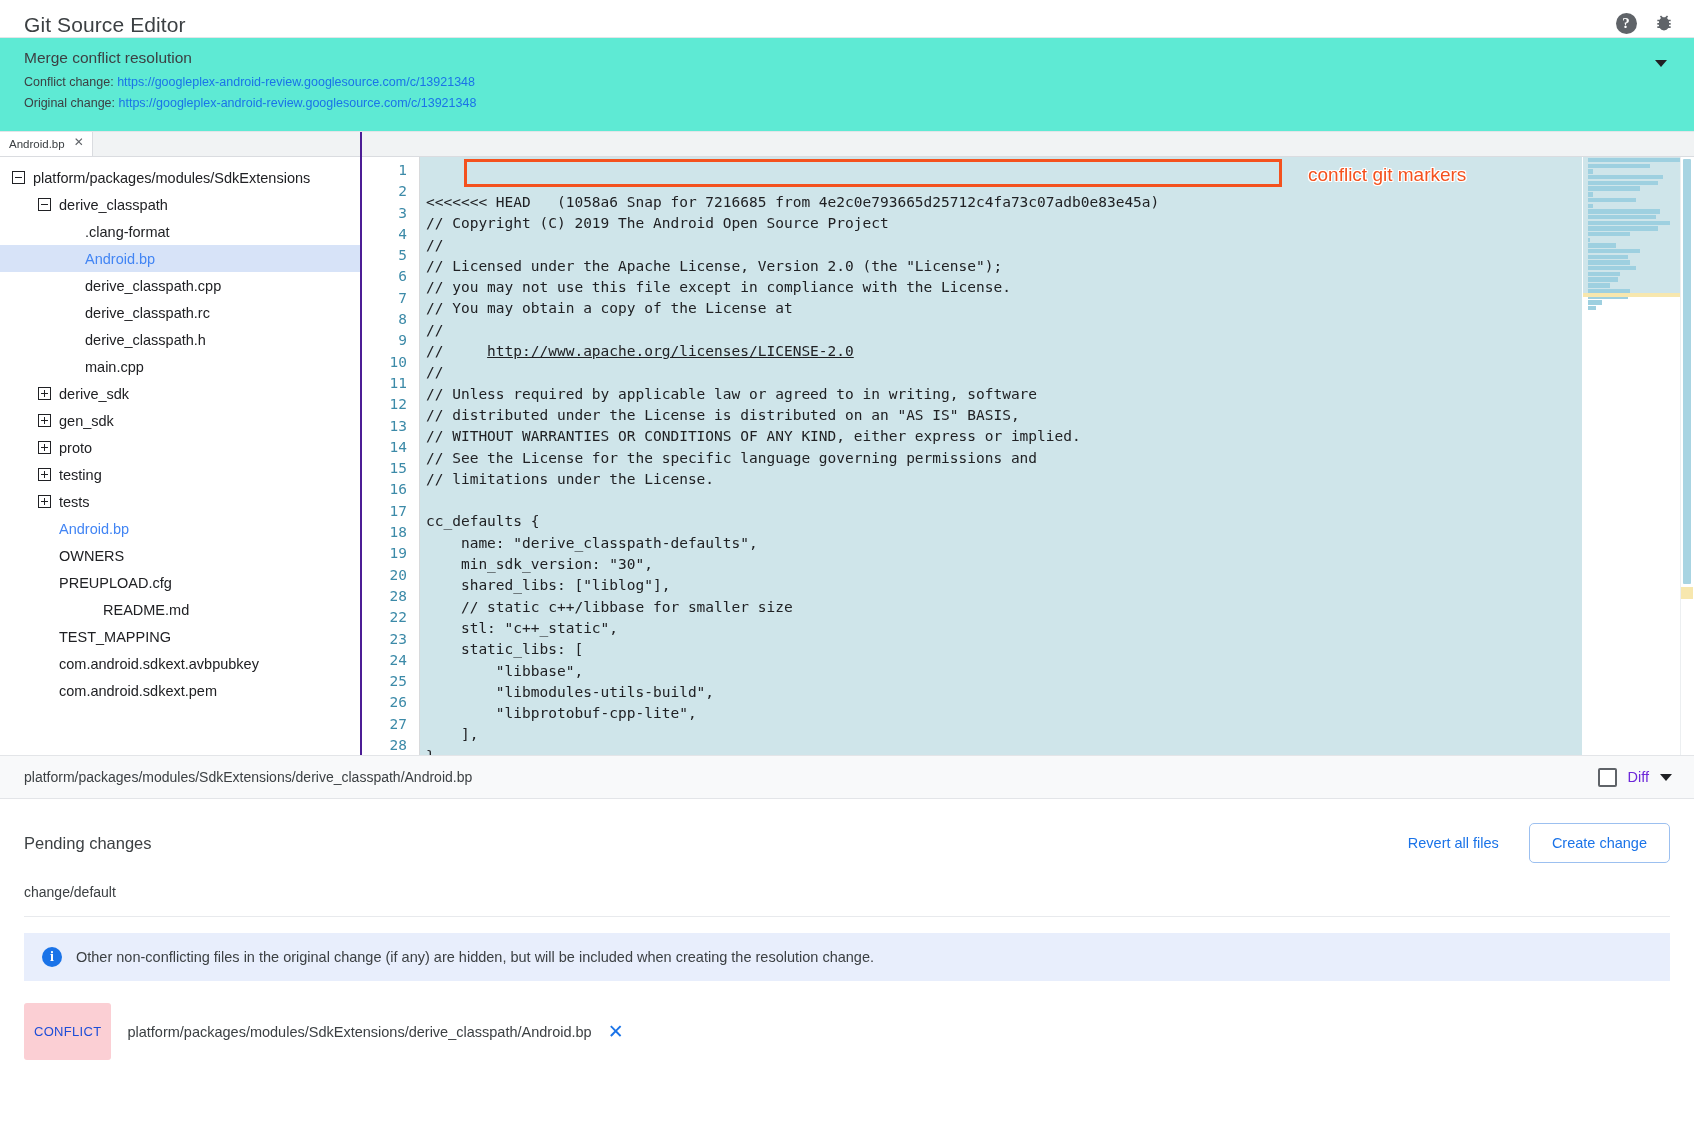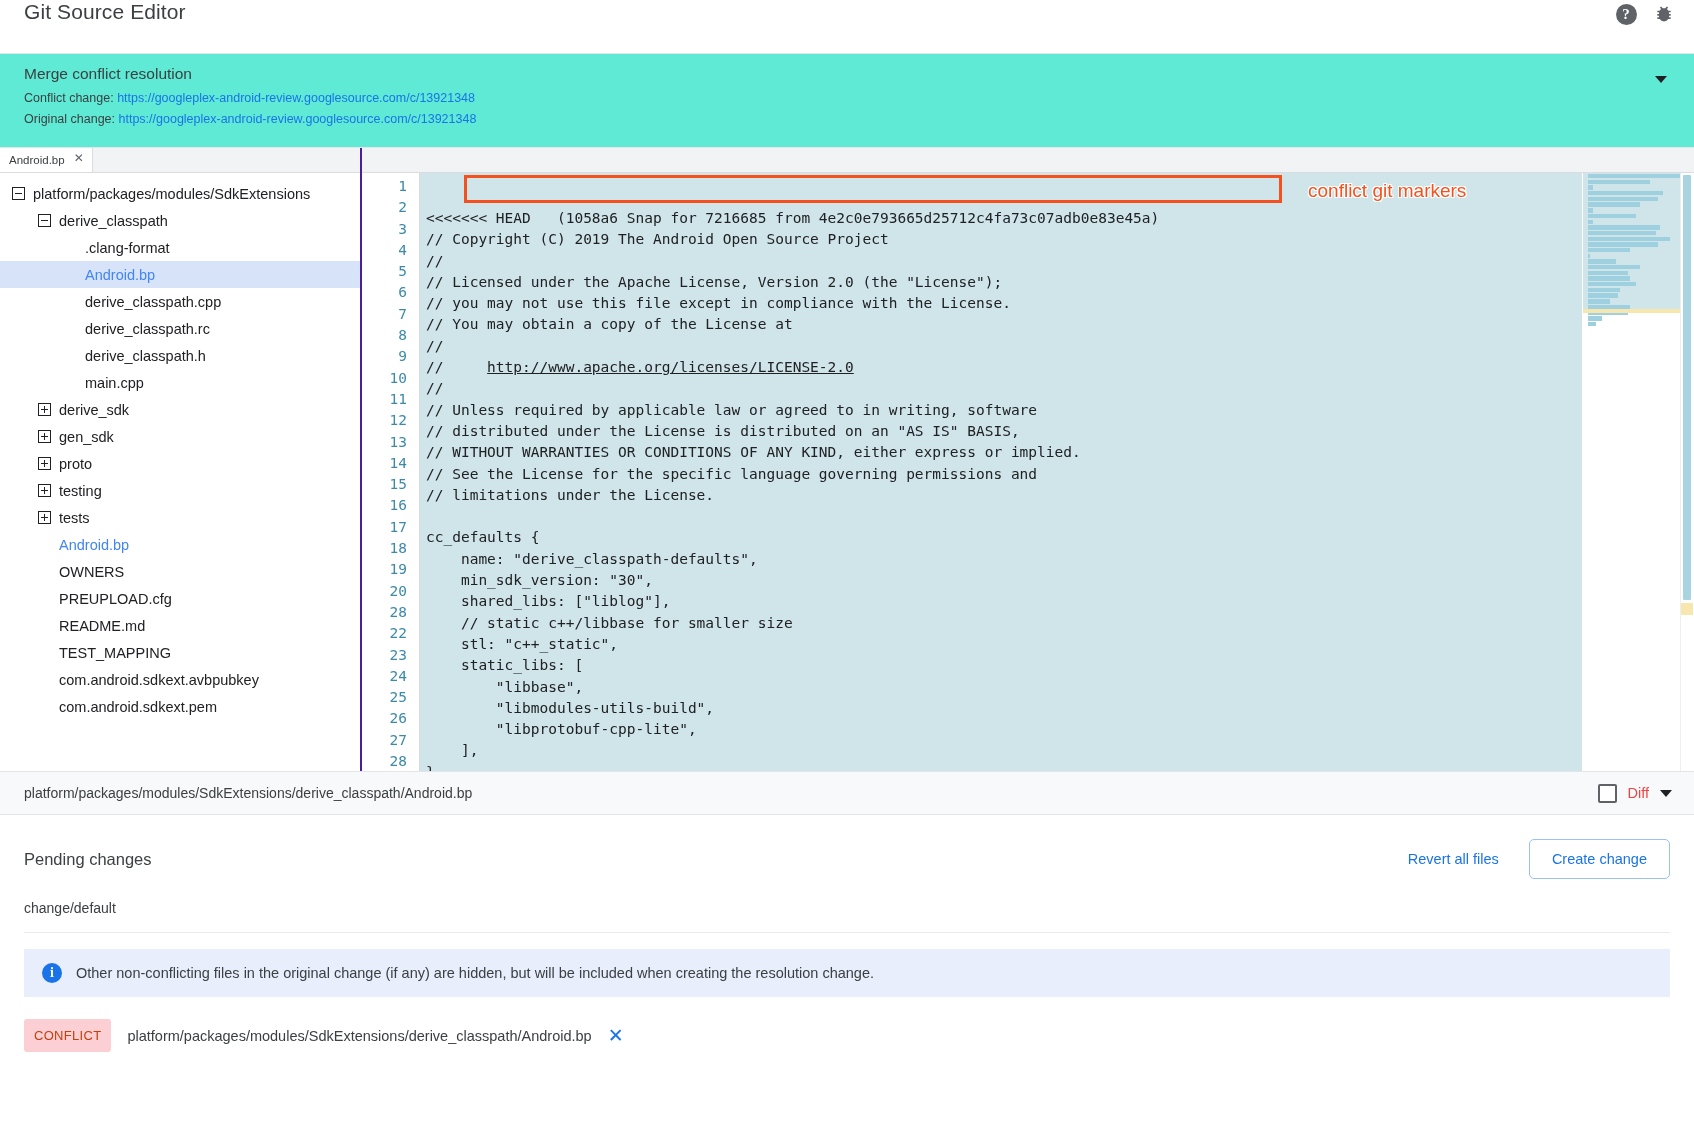--- a/index.html
+++ b/index.html
@@ -7,22 +7,22 @@
     margin: 0; padding: 0;
     width: 1694px; height: 1137px;
     background: #ffffff;
     font-family: "Liberation Sans", sans-serif;
     color: #3c4043;
     overflow: hidden;
   }
 
   
   #app-bar {
-    height: 54px;
-    display: flex; align-items: flex-start;
+    height: 38px;
+    display: flex; align-items: flex-end;
     padding: 0 16px 0 24px;
     background: #fff;
     border-bottom: 1px solid #e3e5e8;
   }
   #app-title {
     font-size: 21px; color: #3c4043; font-weight: 400;
     letter-spacing: .1px;
     flex: 1;
   }
   .bar-icon {
@@ -247,21 +247,21 @@
   }
   #path-text { flex: 1; font-size: 14px; color: #3c4043; }
   #diff-control { display: flex; align-items: center; gap: 11px; }
   .checkbox-sq {
     width: 19px; height: 19px;
     border: 2px solid #5f6368;
     border-radius: 2px;
     background: #fff;
     cursor: pointer;
   }
-  #diff-label { font-size: 14.5px; color: #ef4444; }
+  #diff-label { font-size: 14.5px; color: #6d28d9; }
   #diff-caret { cursor: pointer; display: flex; align-items: center; }
 
   
   #pending {
     padding: 24px 24px 0 24px;
     background: #fff;
     position: relative;
   }
   #pending-head { display: flex; align-items: center; }
   #pending-title { font-size: 16.5px; color: #3c4043; flex: 1; }
@@ -301,23 +301,23 @@
     font-size: 14px; font-weight: 700;
     font-family: "Liberation Serif", serif;
     flex: 0 0 auto;
   }
   #conflict-row {
     margin-top: 22px;
     display: flex; align-items: center; gap: 16px;
   }
   #conflict-badge {
     background: #fbcfd4;
-    color: #c2410c;
+    color: #1d4ed8;
     font-size: 13px;
-    padding: 9px 10px;
+    padding: 21px 10px;
     border-radius: 3px;
     letter-spacing: .3px;
   }
   #conflict-path { font-size: 14.5px; color: #3c4043; }
   #conflict-remove {
     color: #1a73e8; font-size: 19px; cursor: pointer; line-height: 1;
     font-family: "DejaVu Sans", sans-serif;
   }
 </style>
 </head>
@@ -417,21 +417,21 @@
           <span class="tree-label link">Android.bp</span>
         </div>
         <div class="tree-row" style="padding-left: 38px;">
           <span style="display: inline-block; width: 21px; flex: 0 0 auto;"></span>
           <span class="tree-label">OWNERS</span>
         </div>
         <div class="tree-row" style="padding-left: 38px;">
           <span style="display: inline-block; width: 21px; flex: 0 0 auto;"></span>
           <span class="tree-label">PREUPLOAD.cfg</span>
         </div>
-        <div class="tree-row" style="padding-left: 38px;">
+        <div class="tree-row" style="padding-left: 38px; margin-left: 44px;">
           <span style="display: inline-block; width: 21px; flex: 0 0 auto;"></span>
           <span class="tree-label">README.md</span>
         </div>
         <div class="tree-row" style="padding-left: 38px;">
           <span style="display: inline-block; width: 21px; flex: 0 0 auto;"></span>
           <span class="tree-label">TEST_MAPPING</span>
         </div>
         <div class="tree-row" style="padding-left: 38px;">
           <span style="display: inline-block; width: 21px; flex: 0 0 auto;"></span>
           <span class="tree-label">com.android.sdkext.avbpubkey</span>

